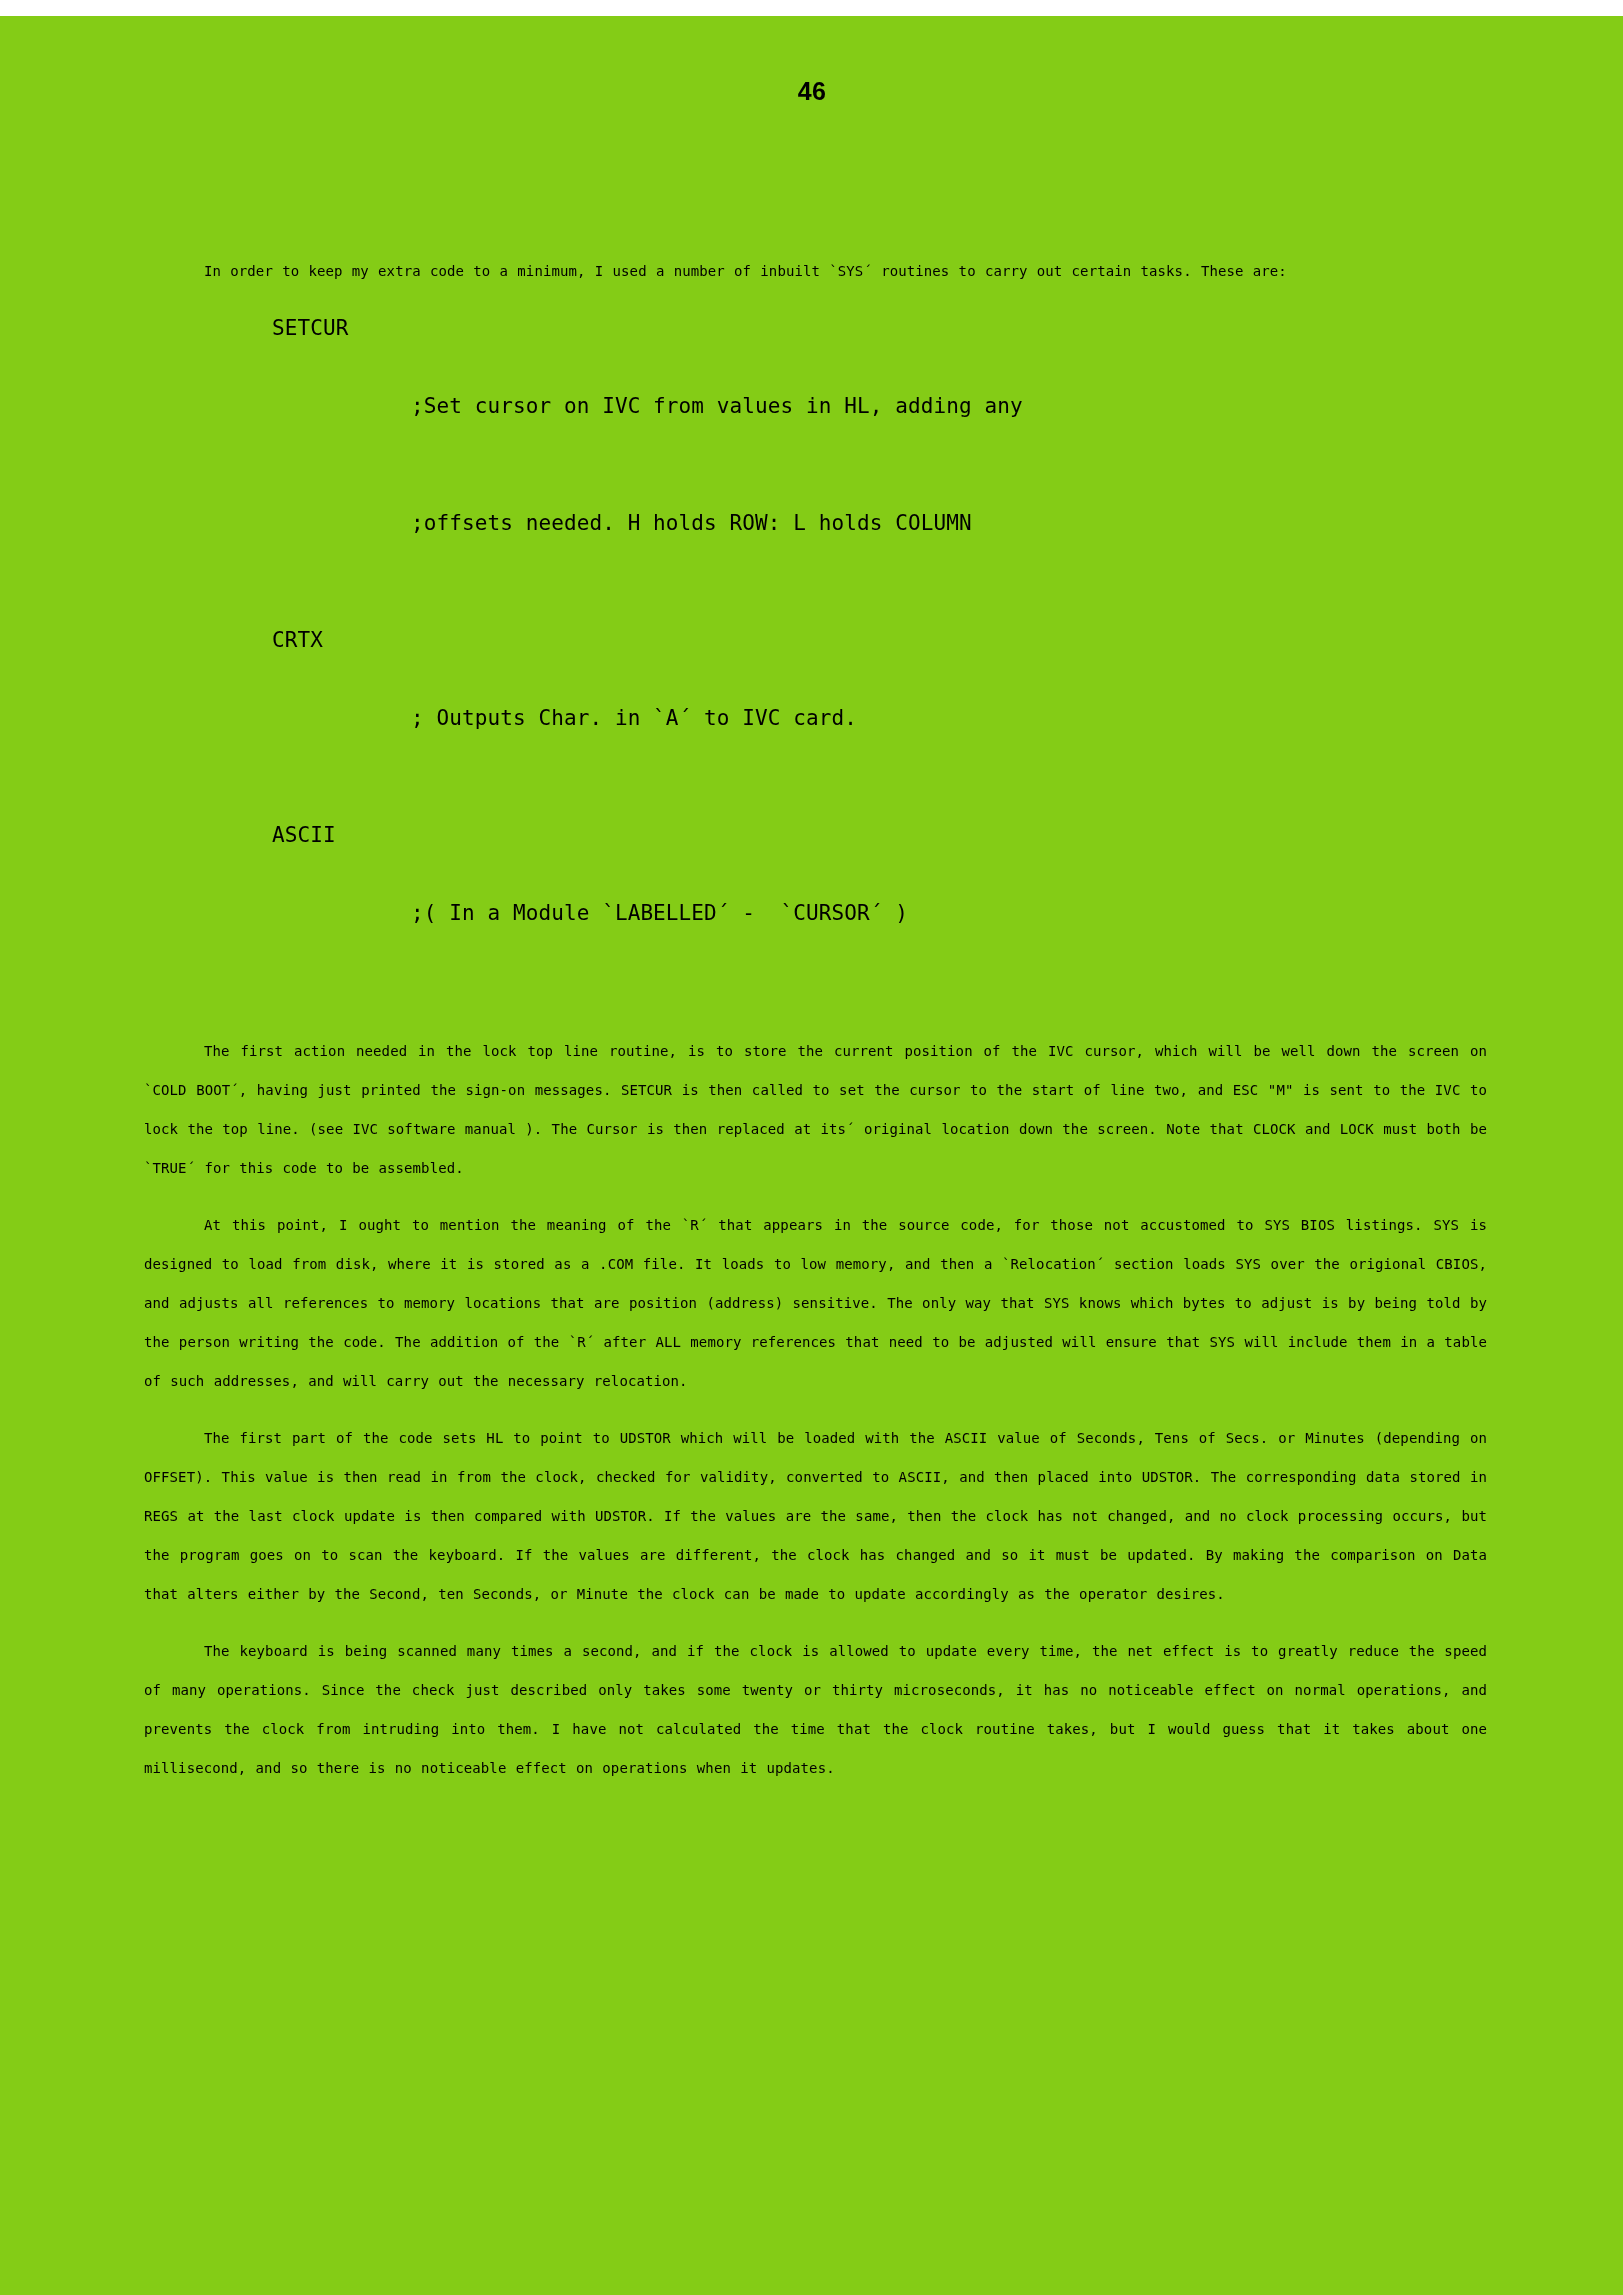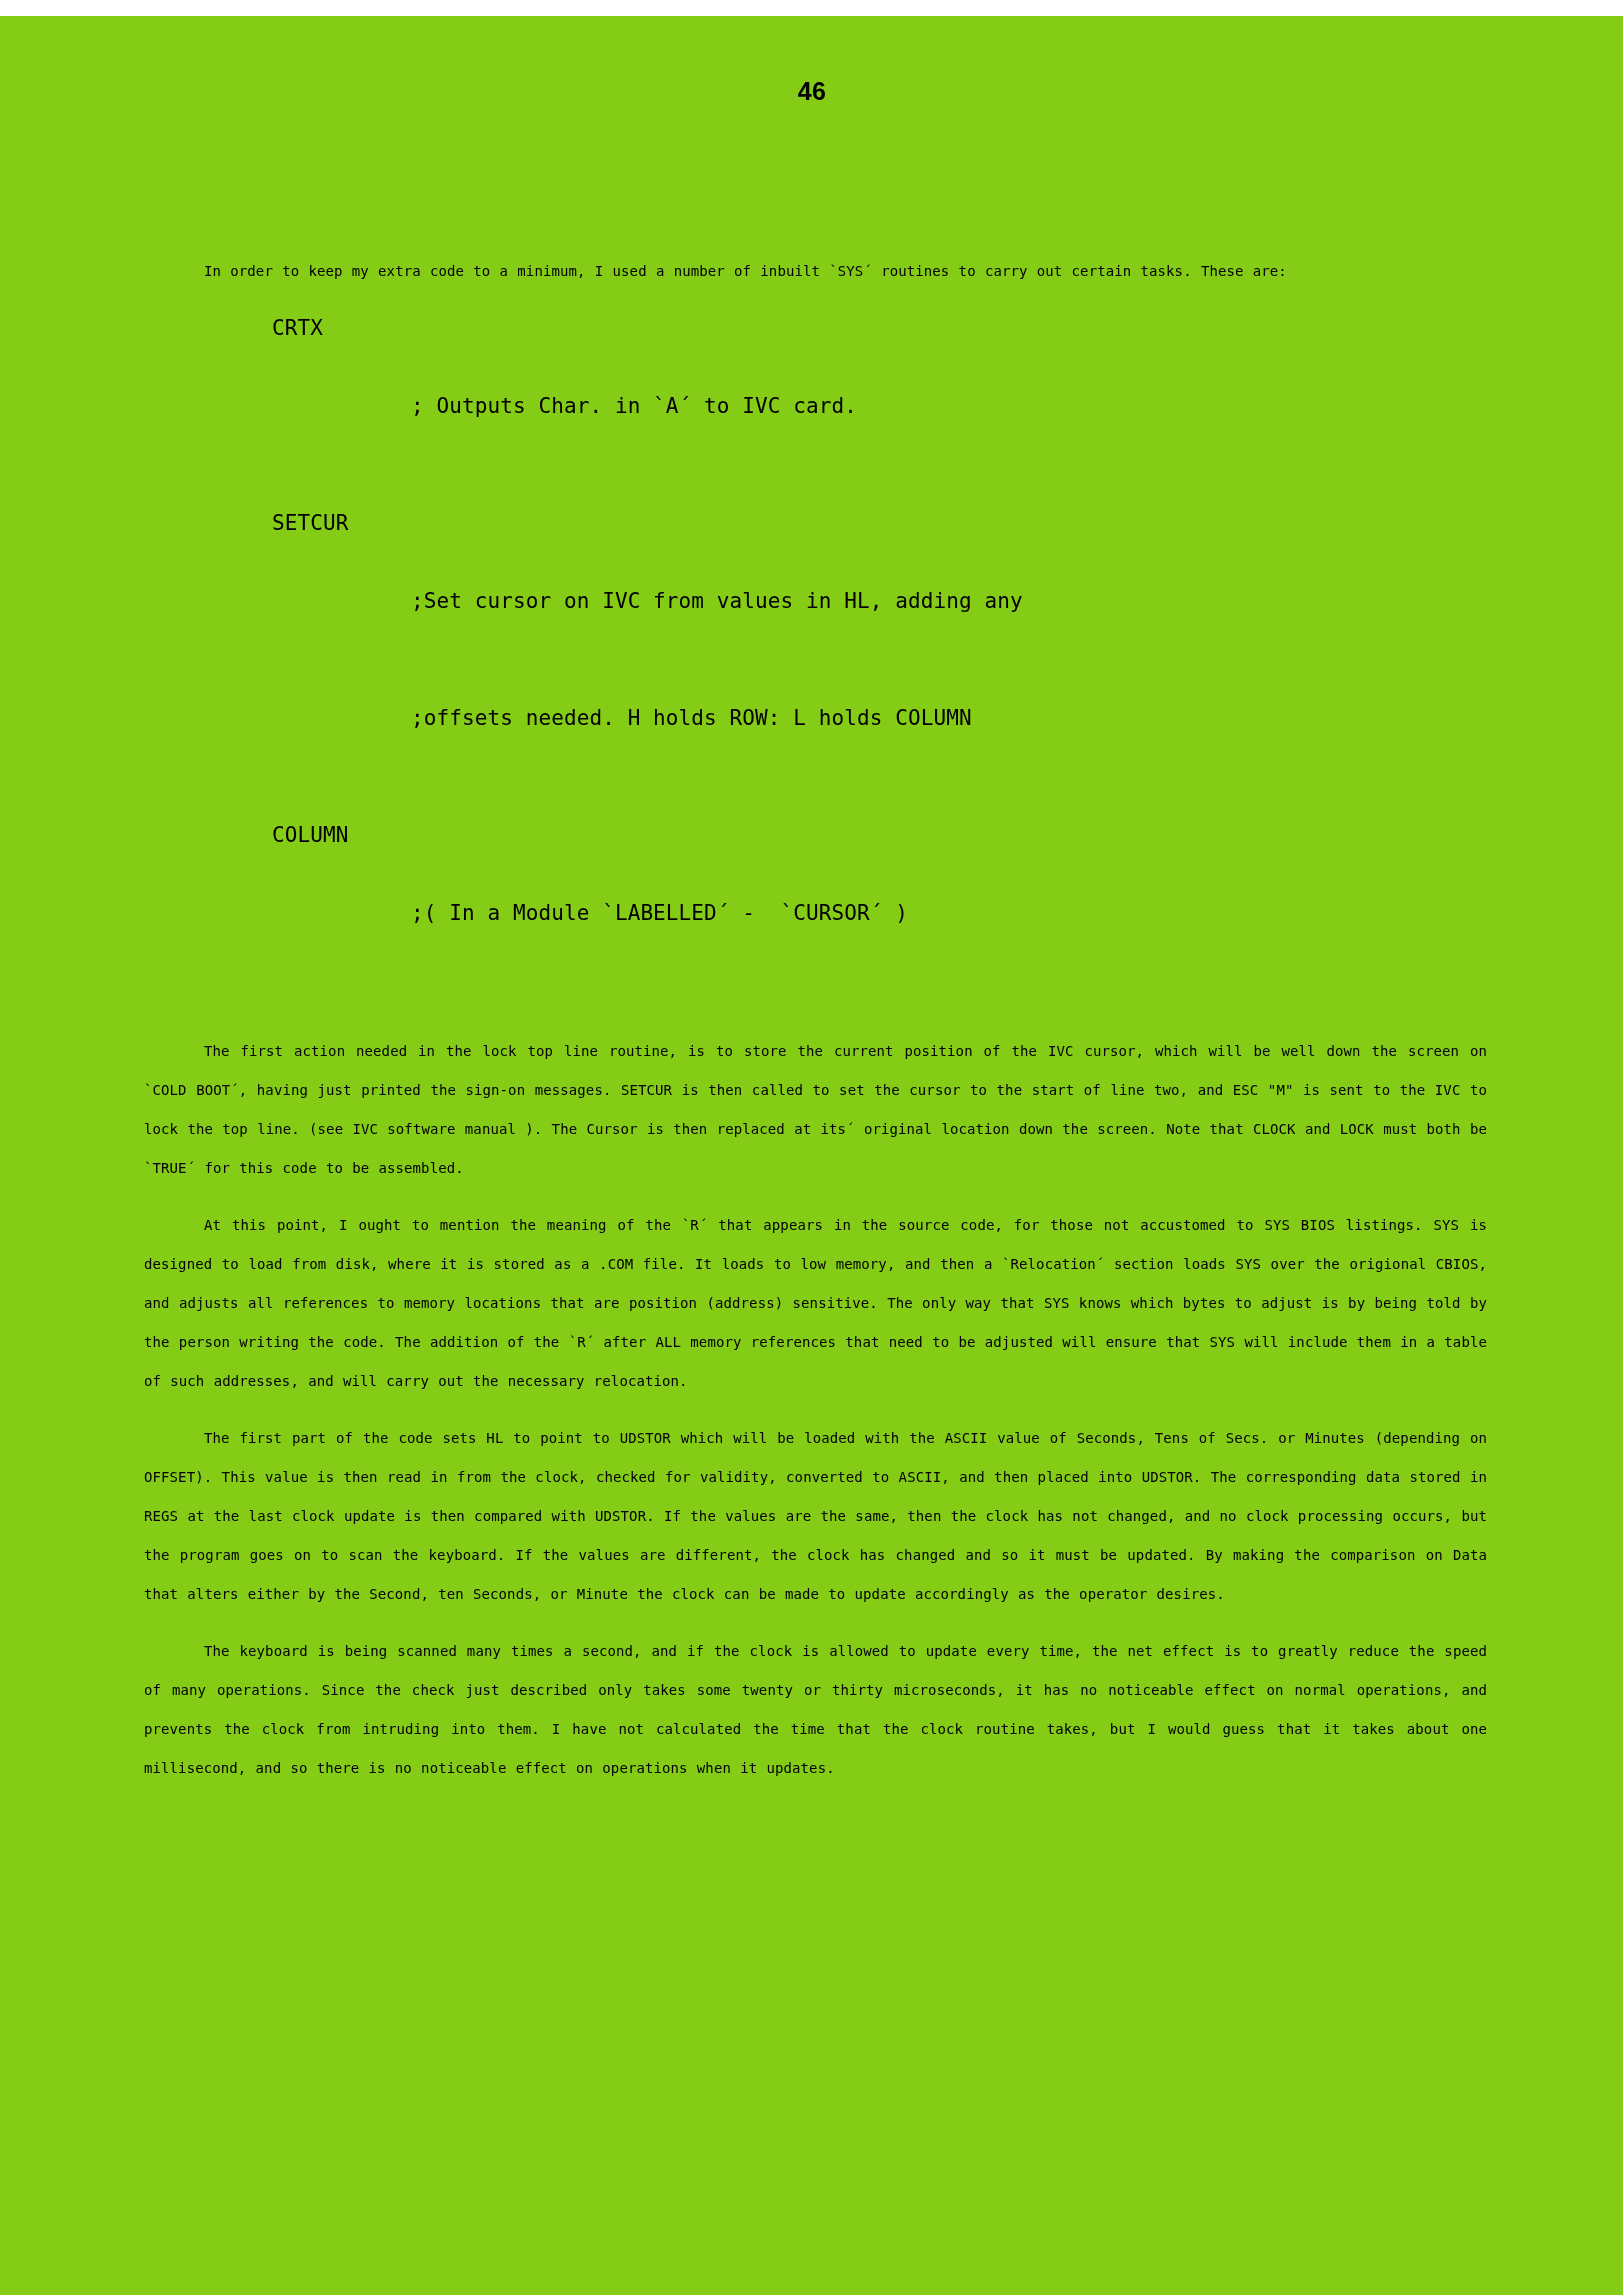--- a/index.html
+++ b/index.html
@@ -86,36 +86,36 @@
 
   <div class="page-number">46</div>
 
   <div class="body-col">
 
     <p class="para"><span class="indent"></span><span>In order to keep my extra code to a minimum, I used a number of inbuilt `SYS´ routines to carry out certain tasks. These are:</span></p>
 
     <div class="routines">
 
       <div class="routine-row">
-        <div class="routine-name">CRTX</div>
-        <div class="routine-desc">
-          <span class="cont">; Outputs Char. in `A´ to IVC card.</span>
-        </div>
-      </div>
-
-      <div class="routine-row">
         <div class="routine-name">SETCUR</div>
         <div class="routine-desc">
           <span class="cont">;Set cursor on IVC from values in HL, adding any</span>
           <span class="cont">;offsets needed. H holds ROW: L holds COLUMN</span>
         </div>
       </div>
 
       <div class="routine-row">
-        <div class="routine-name">COLUMN</div>
+        <div class="routine-name">CRTX</div>
+        <div class="routine-desc">
+          <span class="cont">; Outputs Char. in `A´ to IVC card.</span>
+        </div>
+      </div>
+
+      <div class="routine-row">
+        <div class="routine-name">ASCII</div>
         <div class="routine-desc">
           <span class="cont">;( In a Module `LABELLED´ -  `CURSOR´ )</span>
         </div>
       </div>
 
     </div>
 
     <p class="para"><span class="indent"></span><span>The first action needed in the lock top line routine, is to store the current position of the IVC cursor, which will be well down the screen on `COLD BOOT´, having just printed the sign-on messages. SETCUR is then called to set the cursor to the start of line two, and ESC "M" is sent to the IVC to lock the top line. (see IVC software manual ). The Cursor is then replaced at its´ original location down the screen. Note that CLOCK and LOCK must both be `TRUE´ for this code to be assembled.</span></p>
 
     <p class="para"><span class="indent"></span><span>At this point, I ought to mention the meaning of the `R´ that appears in the source code, for those not accustomed to SYS BIOS listings. SYS is designed to load from disk, where it is stored as a .COM file. It loads to low memory, and then a `Relocation´ section loads SYS over the origional CBIOS, and adjusts all references to memory locations that are position (address) sensitive. The only way that SYS knows which bytes to adjust is by being told by the person writing the code. The addition of the `R´ after ALL memory references that need to be adjusted will ensure that SYS will include them in a table of such addresses, and will carry out the necessary relocation.</span></p>

